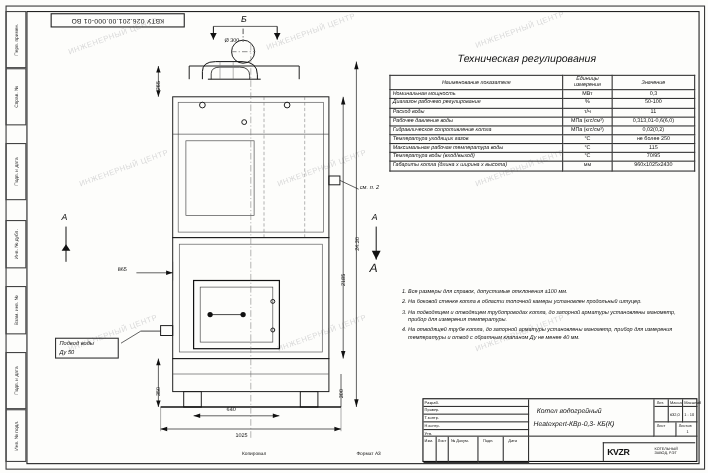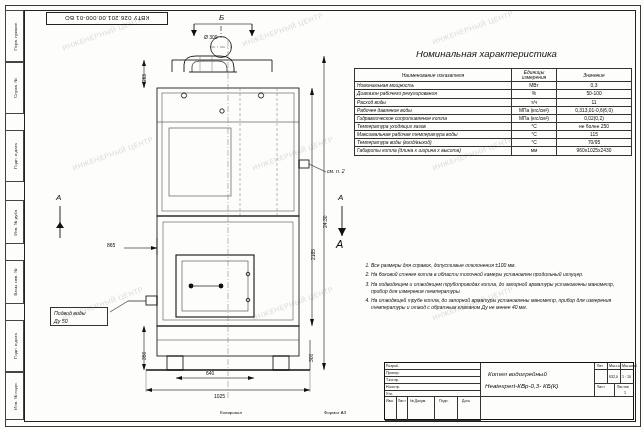--- a/index.html
+++ b/index.html
@@ -283,21 +283,21 @@
     <div class="dimv" style="left:284px;top:352px;">300</div>
     <div class="dim" style="left:182px;top:360px;">640</div>
     <div class="dim" style="left:190px;top:383px;">1025</div>
 
     <div class="lbl lbl-it" style="left:303px;top:158px;">см. п. 2</div>
 
     <div class="rect" style="left:26px;top:297px;width:58px;height:19px;border-color:#333;"></div>
     <div class="lbl lbl-it" style="left:30px;top:300px;">Подвод воды</div>
     <div class="lbl lbl-it" style="left:30px;top:308px;">Ду 50</div>
 
-    <div class="tech-title">Номинальная характеристика</div>
+    <div class="tech-title">Техническая регулирования</div>
 
     <table class="tech">
       <thead>
         <tr>
           <th>Наименование показателя</th>
           <th>Единицы измерения</th>
           <th>Значение</th>
         </tr>
       </thead>
       <tbody>
@@ -404,17 +404,24 @@
 
       <div class="c" style="left:210px;top:21px;width:20px;height:13px;"></div>
       <div class="c" style="left:230px;top:21px;width:19px;height:13px;border-right:none;"></div>
       <div class="tbtxt" style="left:212px;top:22px;">Лист</div>
       <div class="tbtxt" style="left:232px;top:22px;">Листов</div>
       <div class="tbtxt" style="left:239px;top:28px;">1</div>
 
       <div class="c" style="left:96px;top:34px;width:153px;height:24px;border-right:none;border-bottom:none;"></div>
     </div>
 
+    <div class="kvzr">
+      <div class="logo">KVZR</div>
+      <div class="sub">
+        <div>КОТЕЛЬНЫЙ</div>
+        <div>ЗАВОД, Р.ЭТ</div>
+      </div>
+    </div>
 
     <div class="bottom-lbl" style="left:196px;top:400px;">Копировал</div>
     <div class="bottom-lbl" style="left:300px;top:400px;">Формат А3</div>
   </div>
 </div>
 
 </body></html>

